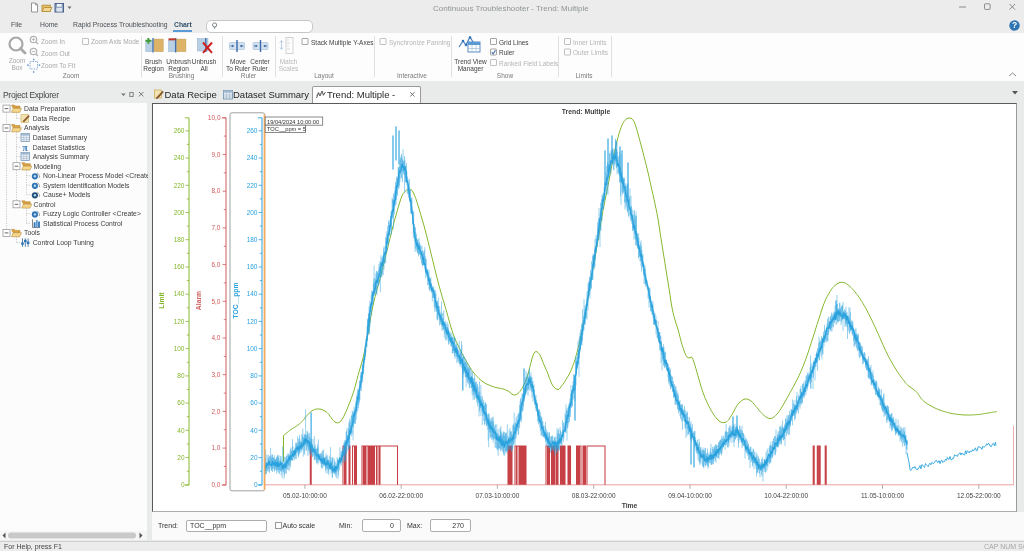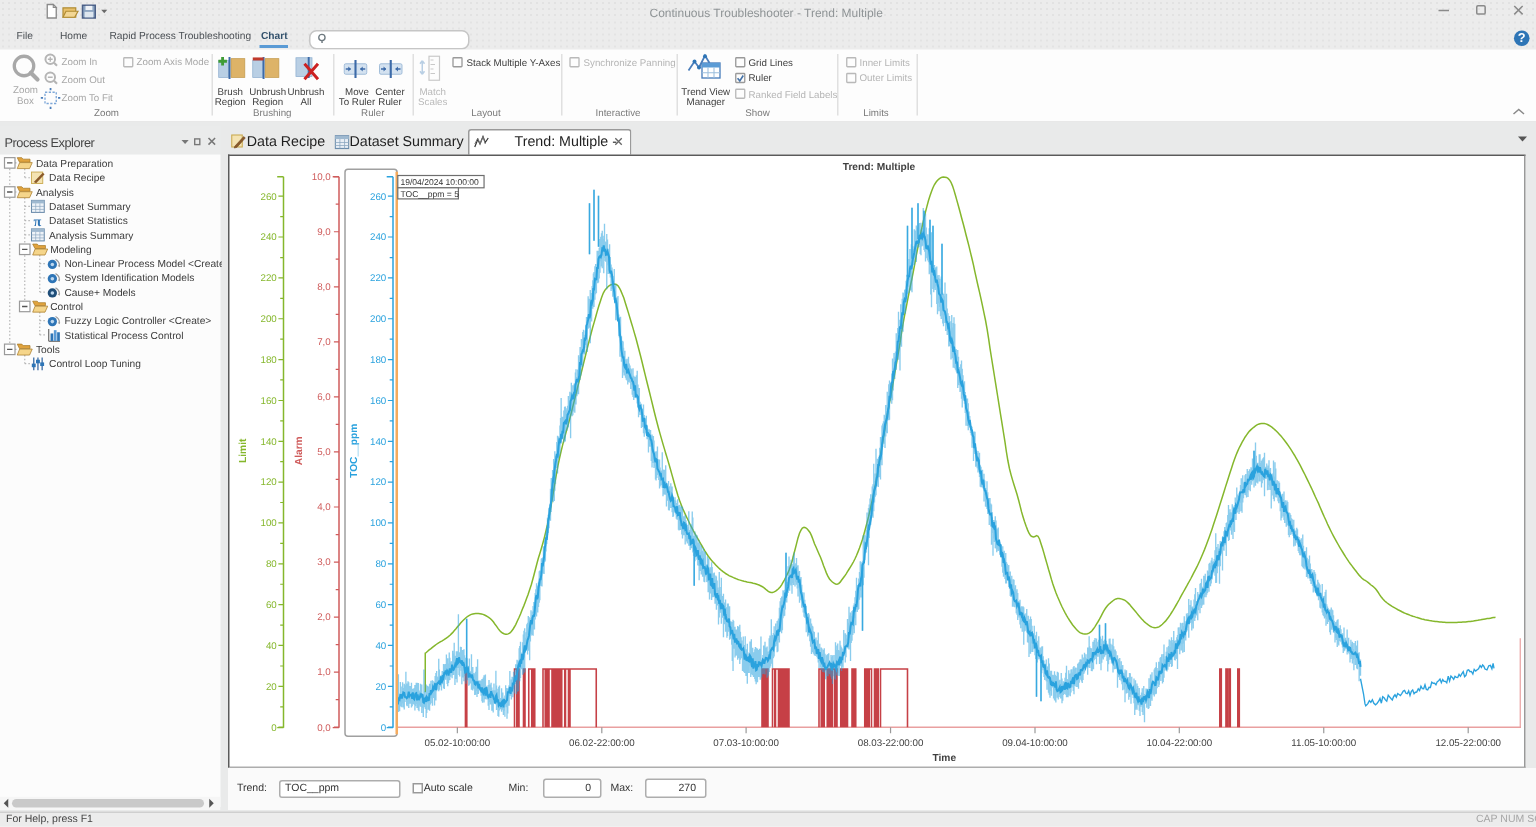--- a/index.html
+++ b/index.html
@@ -138,37 +138,37 @@
 <div class="tx" style="left:470.5px;top:64.5px;transform:translateX(-50%);font-size:6.5px;color:#3f3f3f;">Manager</div>
 <div class="tx" style="left:499px;top:38.5px;font-size:6.5px;color:#3f3f3f;">Grid Lines</div>
 <div class="tx" style="left:499px;top:49px;font-size:6.5px;color:#3f3f3f;">Ruler</div>
 <div class="tx" style="left:499px;top:59.5px;font-size:6.5px;color:#b5b5b5;">Ranked Field Labels</div>
 <div class="tx" style="left:573px;top:38.5px;font-size:6.5px;color:#b5b5b5;">Inner Limits</div>
 <div class="tx" style="left:573px;top:49px;font-size:6.5px;color:#b5b5b5;">Outer Limits</div>
 
 <div class="abs" style="left:0;top:81px;width:1024px;height:459px;background:#e9eaea;"></div>
 <div class="abs" style="left:0;top:84px;width:147px;height:19px;background:#eaebeb;"></div>
 <div class="abs" style="left:0;top:103px;width:147px;height:435px;background:#fcfcfc;"></div>
-<div class="tx" style="left:3px;top:89.5px;font-size:8.5px;letter-spacing:-0.3px;color:#454545;">Process Explorer</div>
+<div class="tx" style="left:3px;top:89.5px;font-size:8.5px;letter-spacing:-0.3px;color:#454545;">Project Explorer</div>
 <svg class="abs" style="left:120px;top:90px" width="26" height="9" viewBox="0 0 26 9">
  <path d="M1 3.4l2.4 2.6L5.8 3.4z" fill="#777"></path>
  <rect x="9.8" y="2.6" width="3.4" height="3.8" fill="none" stroke="#777" stroke-width="0.9"></rect>
  <path d="M19 2l4.4 4.4M23.4 2L19 6.4" stroke="#777" stroke-width="1"></path>
 </svg>
 <svg class="abs" style="left:0;top:531px" width="147" height="9" viewBox="0 0 147 9">
  <rect x="0" y="0" width="147" height="9" fill="#f6f6f6"></rect>
  <path d="M5.5 1.5L2.5 4.5l3 3z" fill="#555"></path>
  <path d="M139.5 1.5l3 3-3 3z" fill="#555"></path>
  <rect x="8" y="1.6" width="128" height="5.8" rx="2.9" fill="#c9c9c9"></rect>
 </svg>
 
 <div class="abs" style="left:150px;top:84px;width:874px;height:456px;background:#e9eaea;"></div>
 
 <div class="abs" style="left:312px;top:85.5px;width:107px;height:18px;background:#fff;border:1px solid #9a9a9a;border-bottom:none;border-radius:2px 2px 0 0;"></div>
-<div class="tx" style="left:327px;top:88.5px;font-size:9.5px;color:#1f1f1f;margin-left:16px;">Trend: Multiple - </div>
+<div class="tx" style="left:327px;top:88.5px;font-size:9.5px;color:#1f1f1f;">Trend: Multiple - </div>
 <svg class="abs" style="left:409px;top:91px" width="7" height="7" viewBox="0 0 7 7">
  <path d="M1.2 1.2l4.3 4.3M5.5 1.2L1.2 5.5" stroke="#666" stroke-width="0.9"></path>
 </svg>
 <svg class="abs" style="left:316px;top:89.5px" width="10" height="10" viewBox="0 0 10 10">
  <path d="M0.5 8l2-5 1.5 3 2-5 1.5 4 2-3" fill="none" stroke="#333" stroke-width="0.8"></path>
  <path d="M0.5 6l2-4 1.5 4 2-5 1.5 5" fill="none" stroke="#777" stroke-width="0.6"></path>
 </svg>
 
 <div class="tx" style="left:164.5px;top:88.5px;font-size:9.5px;color:#1f1f1f;">Data Recipe</div>
 <svg class="abs" style="left:154px;top:88.5px" width="10" height="11" viewBox="0 0 10 11">

